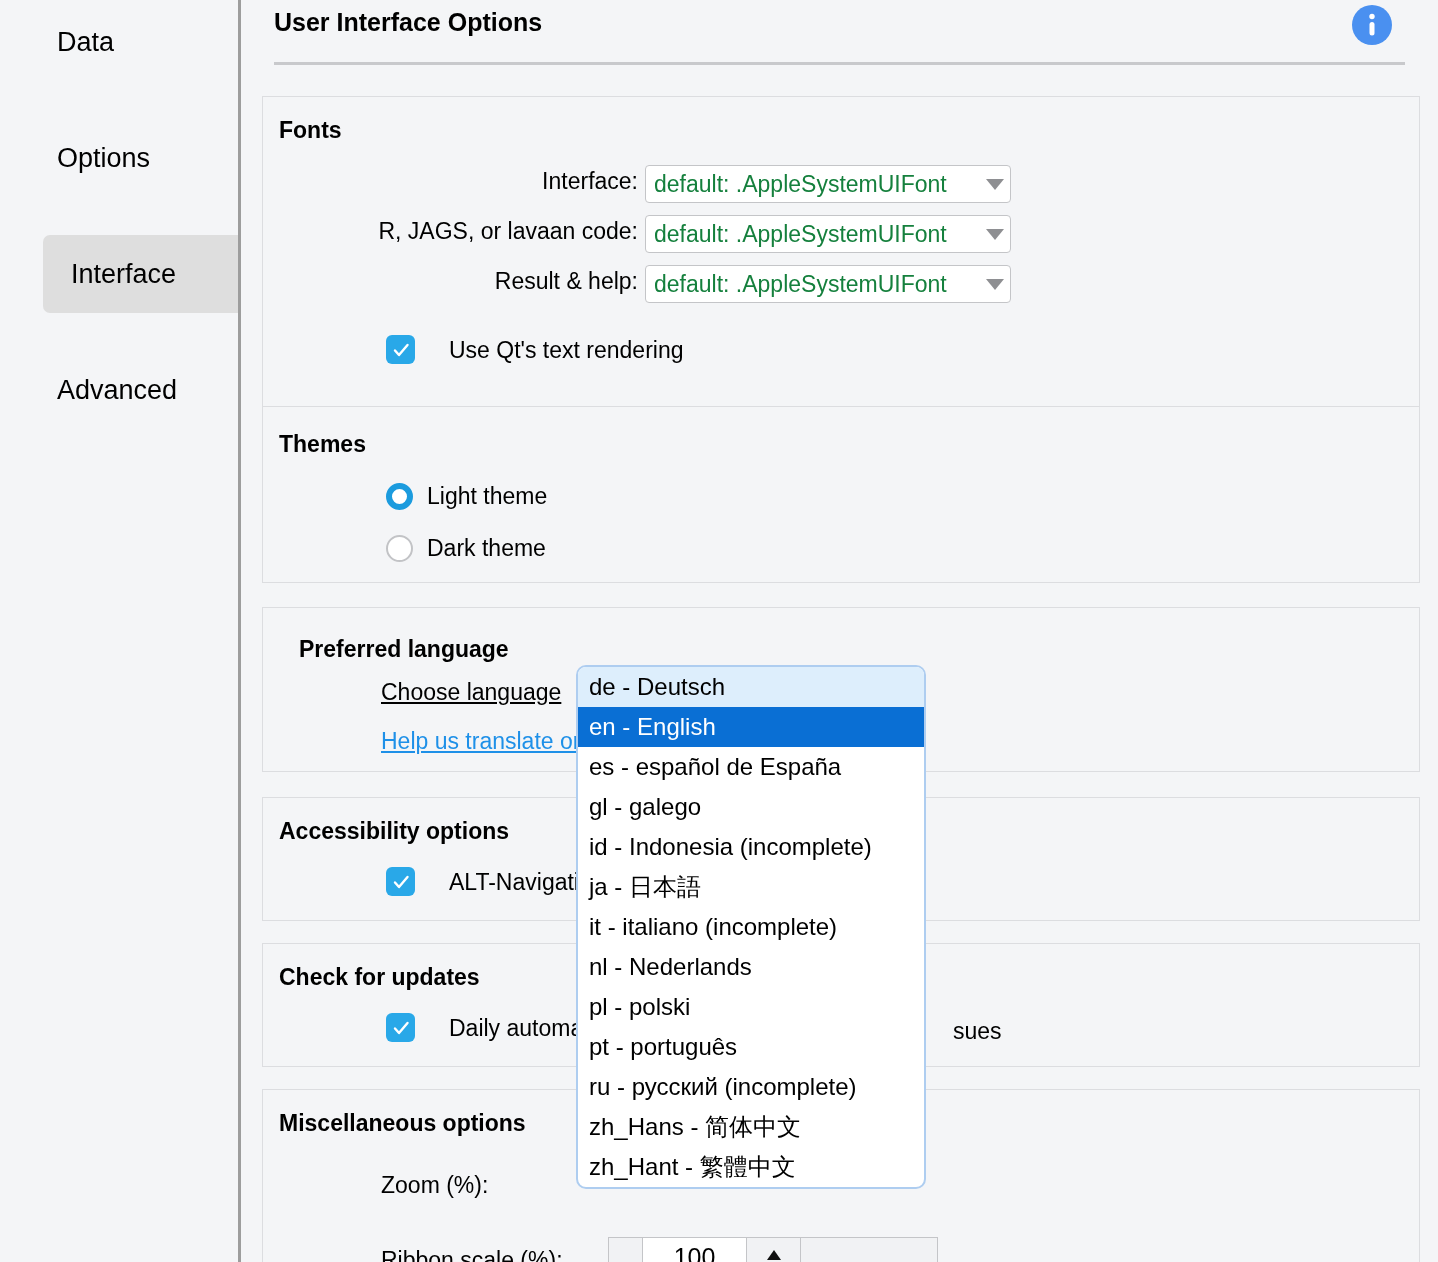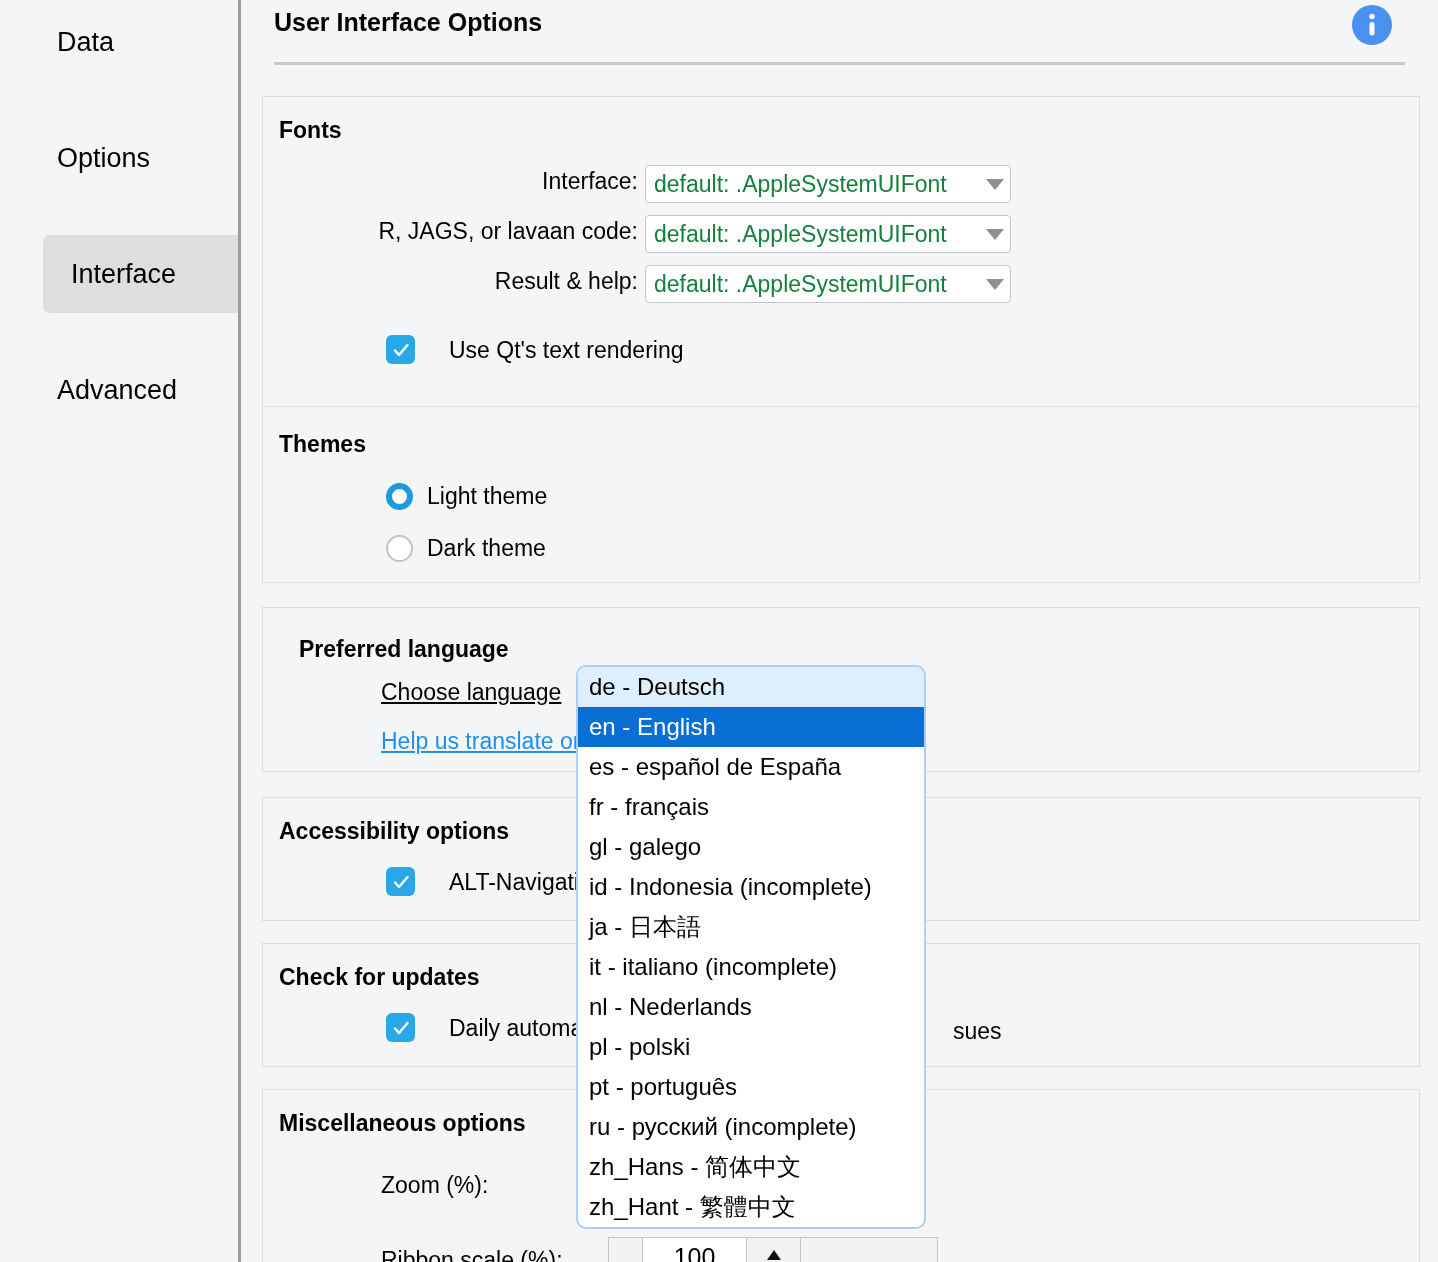--- a/index.html
+++ b/index.html
@@ -375,21 +375,20 @@
       <span class="sp-cell sp-tail"></span>
     </div>
   </div>
 
 </div>
 
 <div id="lang-popup">
   <div class="opt hover">de - Deutsch</div>
   <div class="opt selected">en - English</div>
   <div class="opt">es - español de España</div>
-  <div class="opt">fr - français</div>
   <div class="opt">gl - galego</div>
   <div class="opt">id - Indonesia (incomplete)</div>
   <div class="opt">ja - 日本語</div>
   <div class="opt">it - italiano (incomplete)</div>
   <div class="opt">nl - Nederlands</div>
   <div class="opt">pl - polski</div>
   <div class="opt">pt - português</div>
   <div class="opt">ru - русский (incomplete)</div>
   <div class="opt">zh_Hans - 简体中文</div>
   <div class="opt">zh_Hant - 繁體中文</div>

